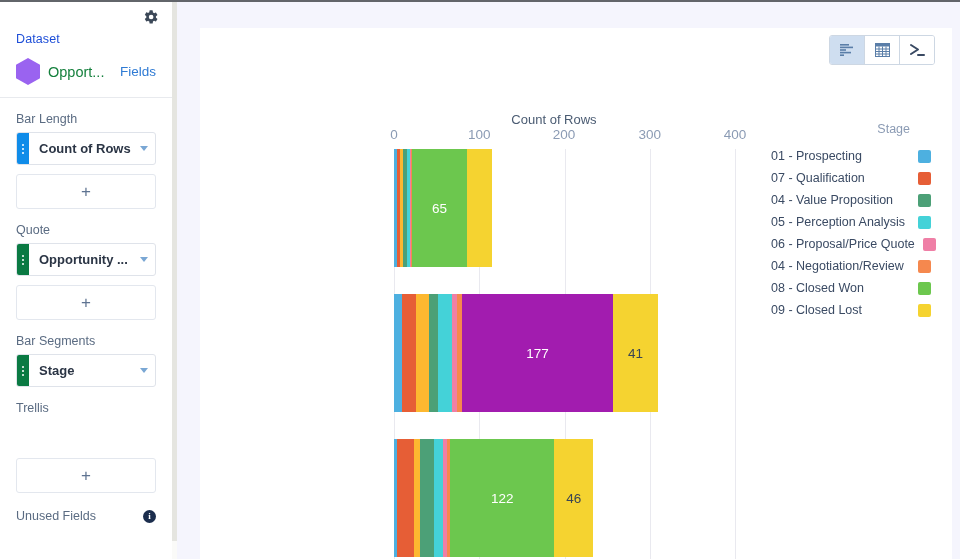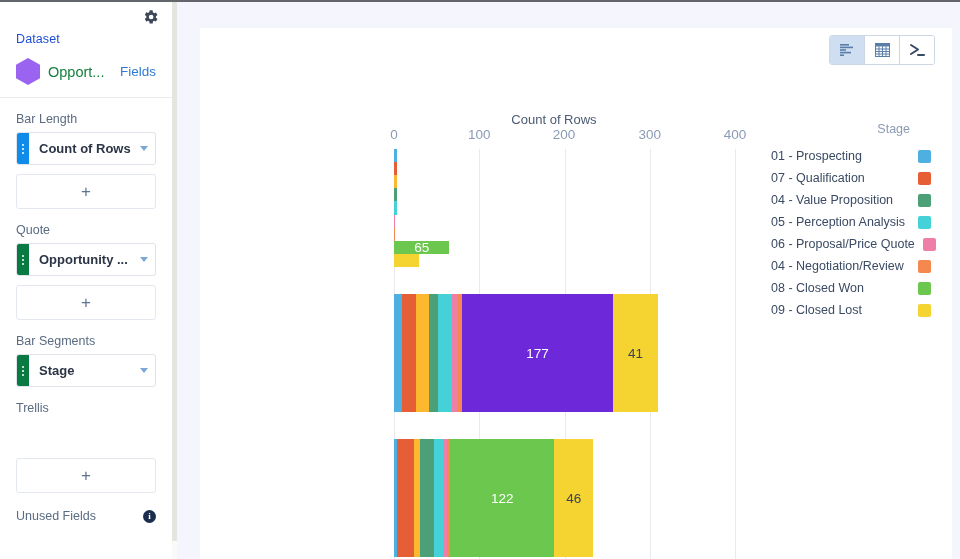--- a/index.html
+++ b/index.html
@@ -353,42 +353,42 @@
         <div class="gridline" style="left: 0px;"></div>
         <div class="xtick" style="left: 0px;">0</div>
         <div class="gridline" style="left: 85.25px;"></div>
         <div class="xtick" style="left: 85.25px;">100</div>
         <div class="gridline" style="left: 170.5px;"></div>
         <div class="xtick" style="left: 170px;">200</div>
         <div class="gridline" style="left: 255.75px;"></div>
         <div class="xtick" style="left: 255.75px;">300</div>
         <div class="gridline" style="left: 341px;"></div>
         <div class="xtick" style="left: 341px;">400</div>
-        <div class="bar" style="top: 0px; left: 0px; flex-direction: column;">
+        <div class="bar" style="top: 0px; left: 0px;">
           <div class="seg" style="width: 2.5575px; background: rgb(77, 176, 224);"></div>
           <div class="seg" style="width: 3.41px; background: rgb(230, 94, 54);"></div>
           <div class="seg" style="width: 3.41px; background: rgb(253, 184, 48);"></div>
           <div class="seg" style="width: 3.41px; background: rgb(76, 160, 119);"></div>
           <div class="seg" style="width: 3.41px; background: rgb(68, 210, 216);"></div>
           <div class="seg" style="width: 0.8525px; background: rgb(239, 127, 166);"></div>
           <div class="seg" style="width: 0.8525px; background: rgb(245, 136, 78);"></div>
           <div class="seg" style="width: 55.4125px; background: rgb(108, 199, 78);">
             <span class="seg-label light">65</span>
           </div>
           <div class="seg" style="width: 24.7225px; background: rgb(245, 211, 48);"></div>
         </div>
         <div class="bar" style="top: 145px; left: 0px;">
           <div class="seg" style="width: 7.6725px; background: rgb(77, 176, 224);"></div>
           <div class="seg" style="width: 14.4925px; background: rgb(230, 94, 54);"></div>
           <div class="seg" style="width: 12.7875px; background: rgb(253, 184, 48);"></div>
           <div class="seg" style="width: 9.3775px; background: rgb(76, 160, 119);"></div>
           <div class="seg" style="width: 13.64px; background: rgb(68, 210, 216);"></div>
           <div class="seg" style="width: 5.115px; background: rgb(239, 127, 166);"></div>
           <div class="seg" style="width: 5.115px; background: rgb(245, 136, 78);"></div>
-          <div class="seg" style="width: 150.893px; background: #6d28d9;">
+          <div class="seg" style="width: 150.893px; background: #a21caf;">
             <span class="seg-label light">177</span>
           </div>
           <div class="seg" style="width: 45.1825px; background: rgb(245, 211, 48);">
             <span class="seg-label dark">41</span>
           </div>
         </div>
         <div class="bar" style="top: 290px; left: 0px;">
           <div class="seg" style="width: 3.41px; background: rgb(77, 176, 224);"></div>
           <div class="seg" style="width: 16.1975px; background: rgb(230, 94, 54);"></div>
           <div class="seg" style="width: 6.82px; background: rgb(253, 184, 48);"></div>

